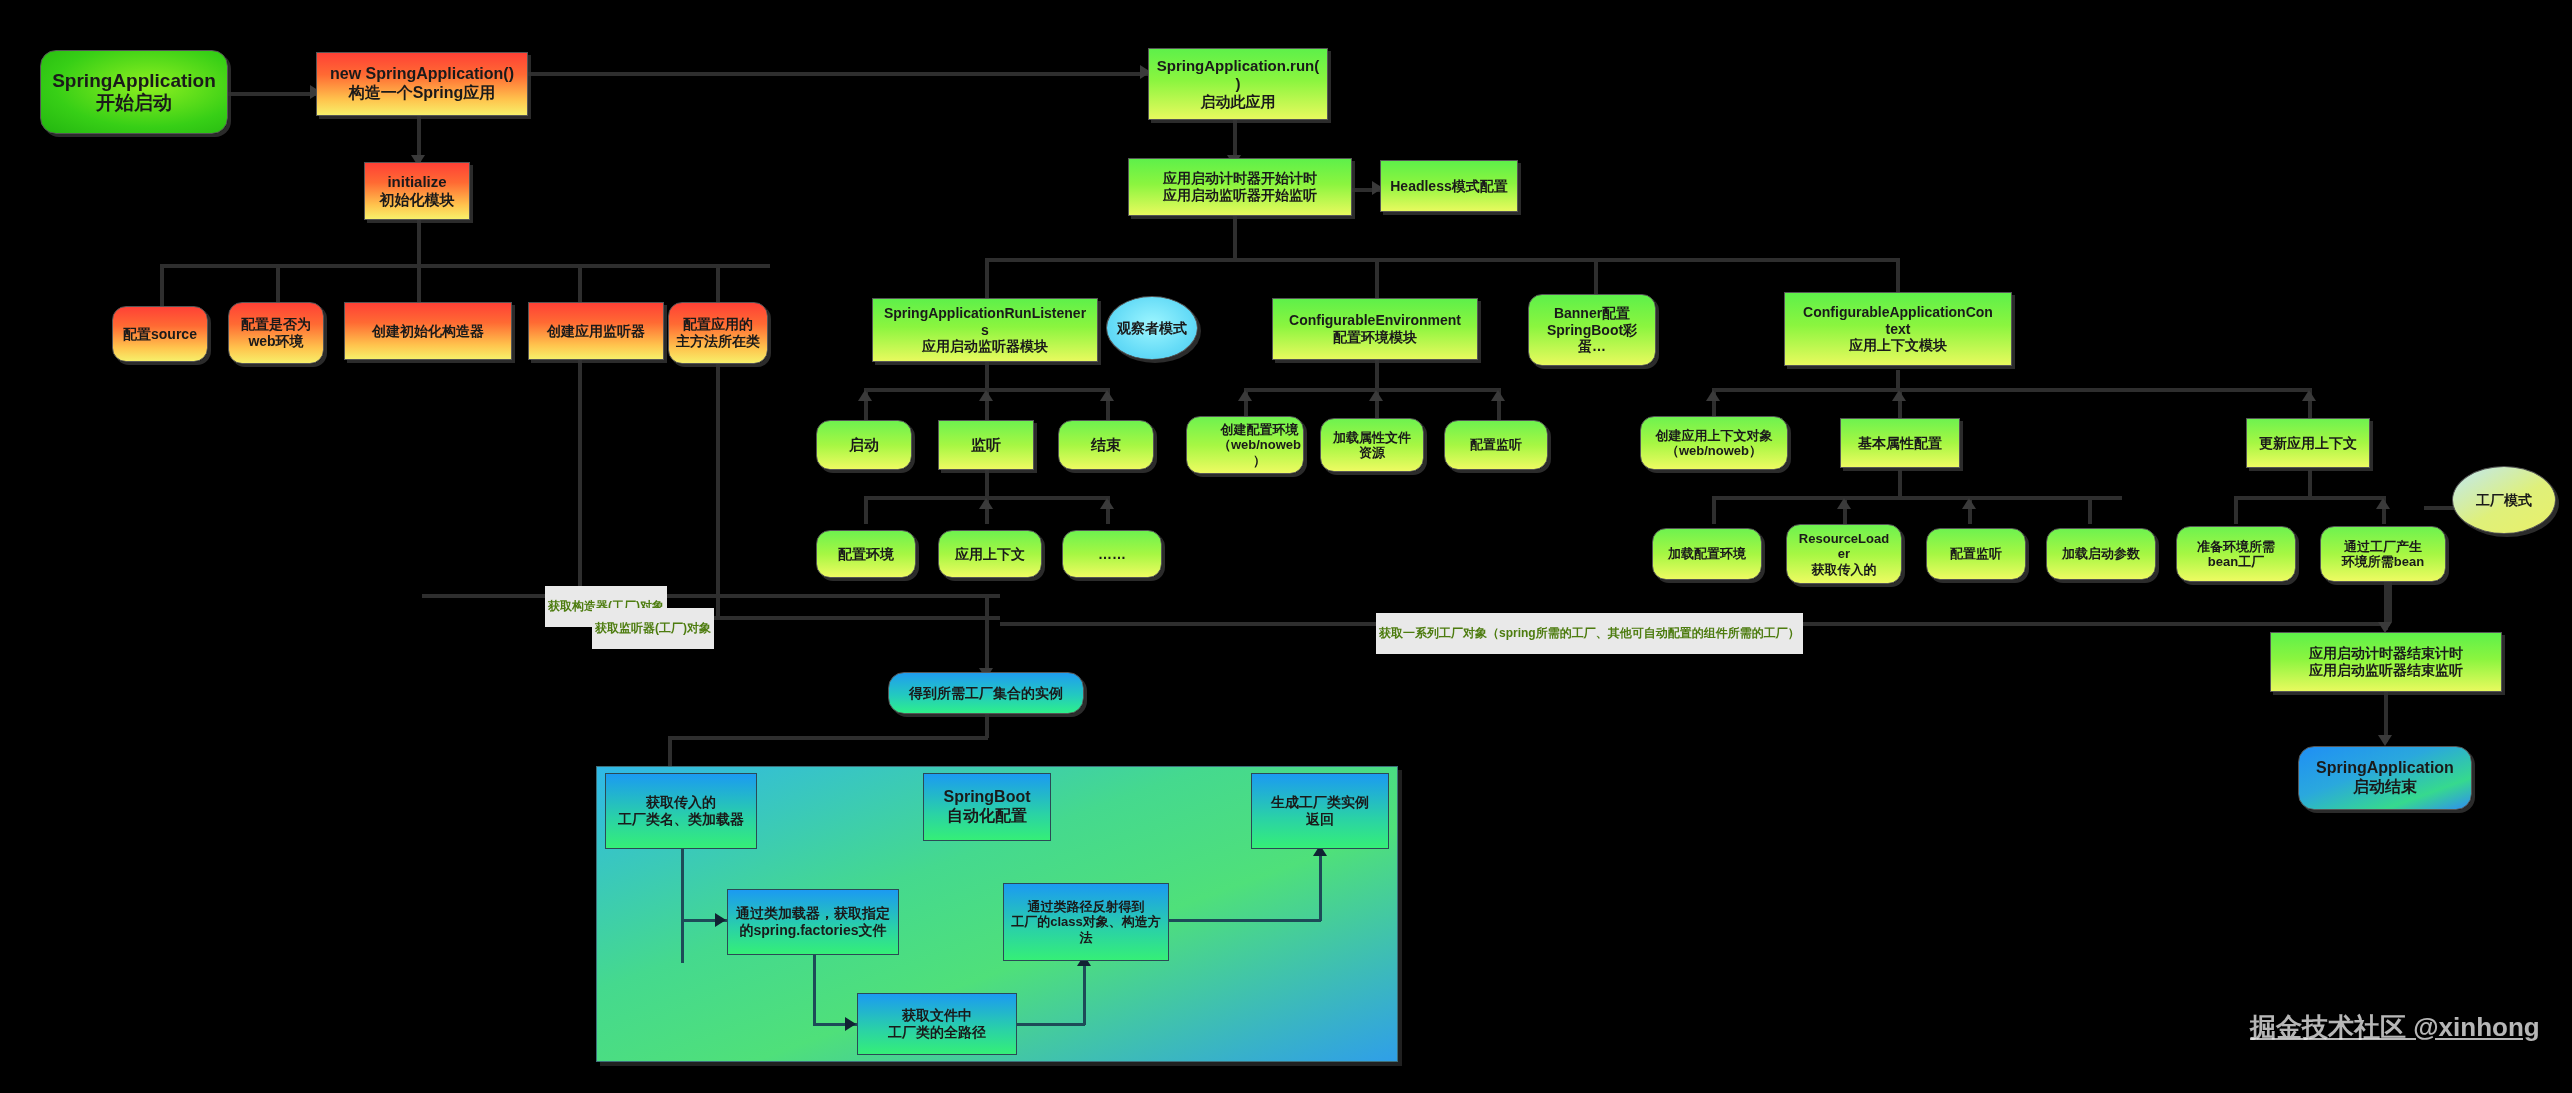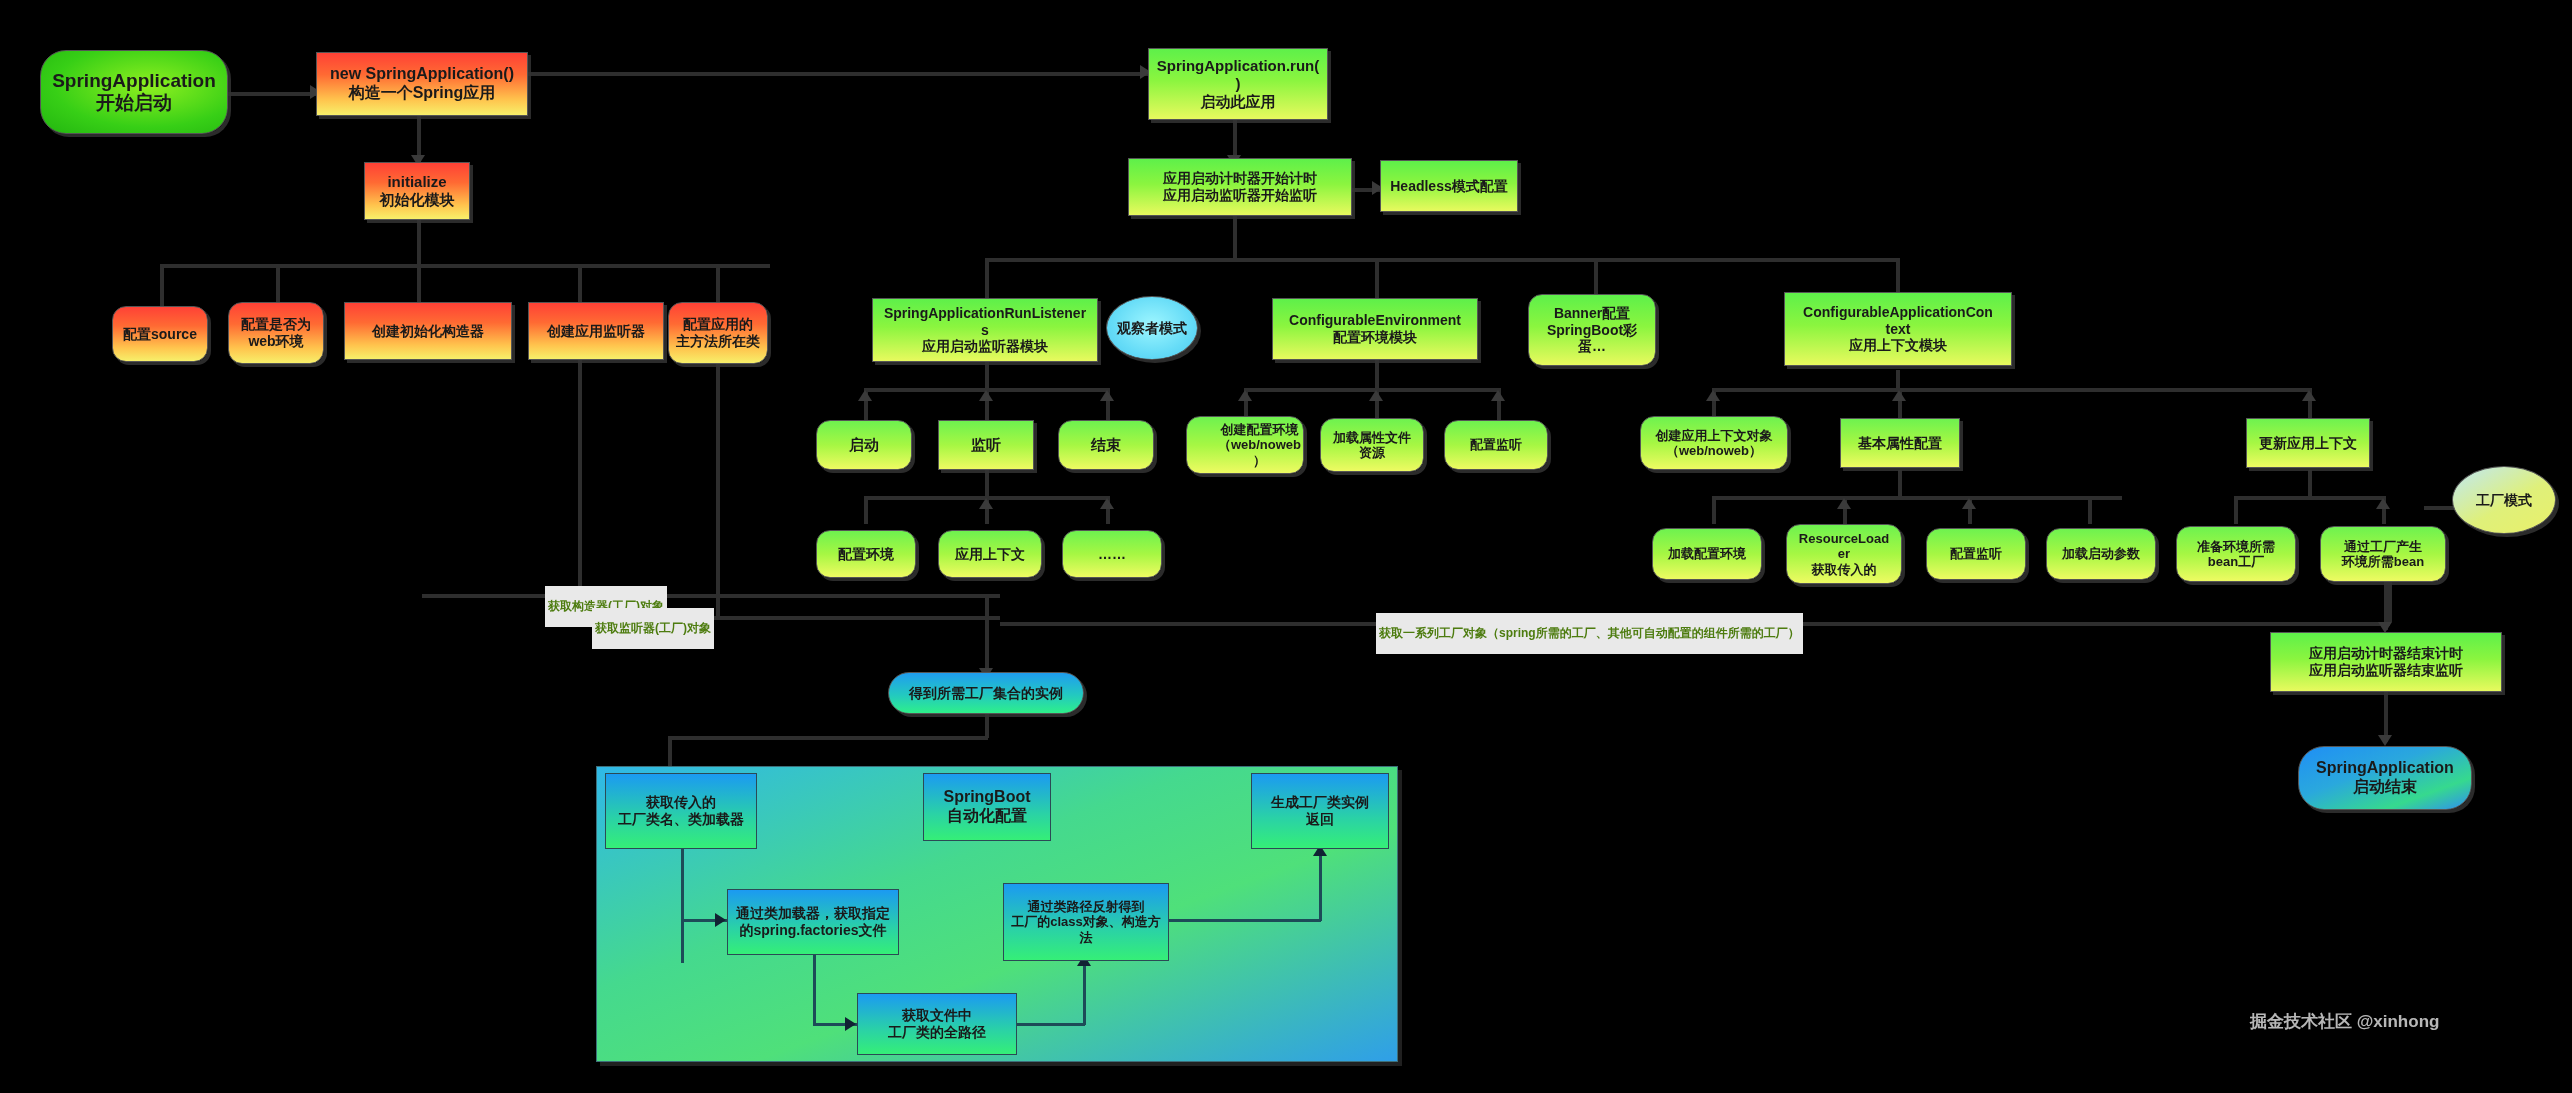--- a/index.html
+++ b/index.html
@@ -14,21 +14,21 @@
     color:#1a1a1a;
     font-weight:bold;
     line-height:1.18;
     border:1px solid #555;
     box-shadow:3px 3px 0 rgba(50,50,50,.85);
     padding:2px 4px;
     white-space:pre-line;
     z-index:5;
   }
   .rnd{border-radius:14px;}
-  .pill{border-radius:26px;}
+  .pill{border-radius:16px;}
   .ellipse{border-radius:50%;}
 
   
   .f-green-solid{background:radial-gradient(ellipse at 58% 42%, #8ef020 0%, #37cf16 62%, #22b510 100%);}
   .f-redyel{background:linear-gradient(180deg,#ff4136 0%,#ff6a33 35%,#ffc34d 75%,#f7f06a 100%);}
   .f-grnyel{background:linear-gradient(180deg,#5ef04a 0%,#8bf53f 45%,#e8fa5e 100%);}
   .f-grnyel2{background:linear-gradient(180deg,#6ef24f 0%,#a6f743 50%,#eefb62 100%);}
   .f-cyan{background:radial-gradient(ellipse at 50% 45%, #9ef6ff 0%, #66dcf7 60%, #49c9f0 100%);}
   .f-bluegrn{background:linear-gradient(180deg,#1f9df0 0%,#23c9c0 55%,#2ef08a 100%);}
   .f-bluecyanyel{background:linear-gradient(150deg,#bfe8f5 0%,#dff07a 55%,#e9f06a 100%);}
@@ -53,22 +53,23 @@
   .edgelabel{
     position:absolute;z-index:6;
     background:#e9e9e9;color:#4d7c0f;
     font-size:12px;font-weight:bold;
     padding:12px 3px;white-space:nowrap;
     font-family:"Liberation Sans","DejaVu Sans",sans-serif;
   }
   .watermark{
     position:absolute;z-index:9;
     color:rgba(235,235,235,.78);
-    font-size:17px;font-weight:bold;
+    font-size:26px;font-weight:bold;
     white-space:nowrap;
+    text-decoration:underline;
   }
   .panel{
     position:absolute;
     border:1px solid #3d6f7a;
     box-shadow:4px 4px 0 rgba(40,40,40,.8);
     z-index:3;
   }
   .panel-node{z-index:4;border:1px solid #2b4a55;box-shadow:none;}
 </style>
 </head>

